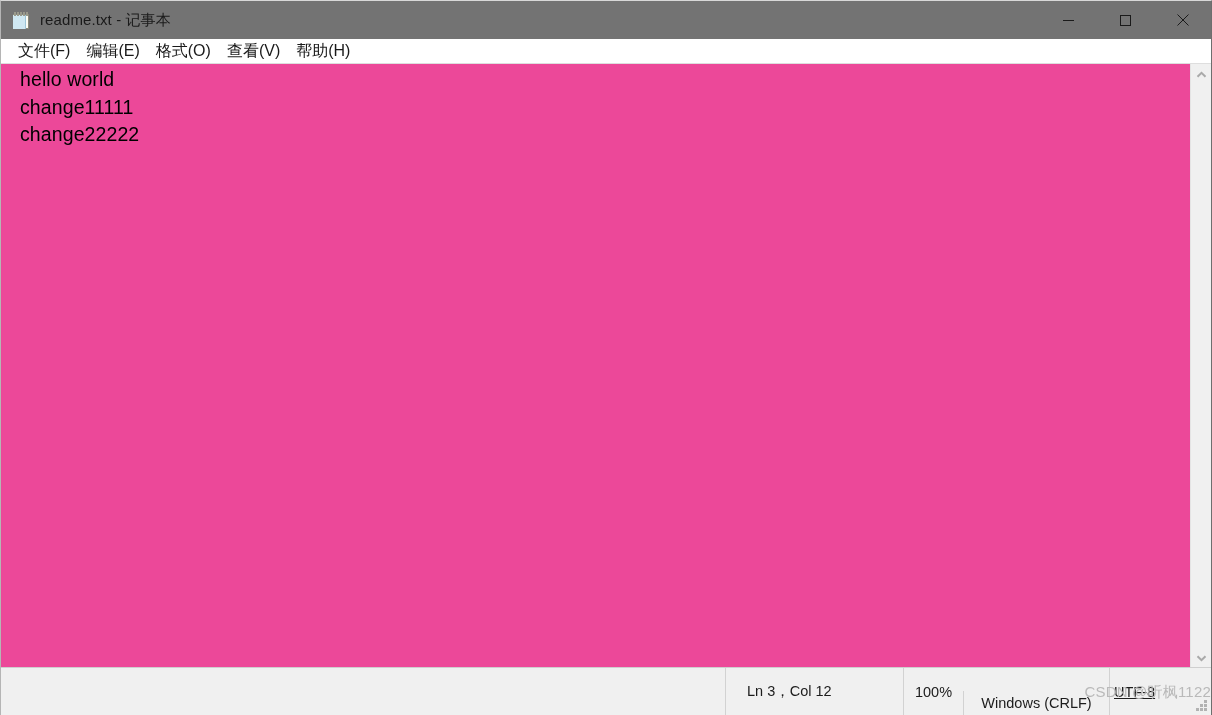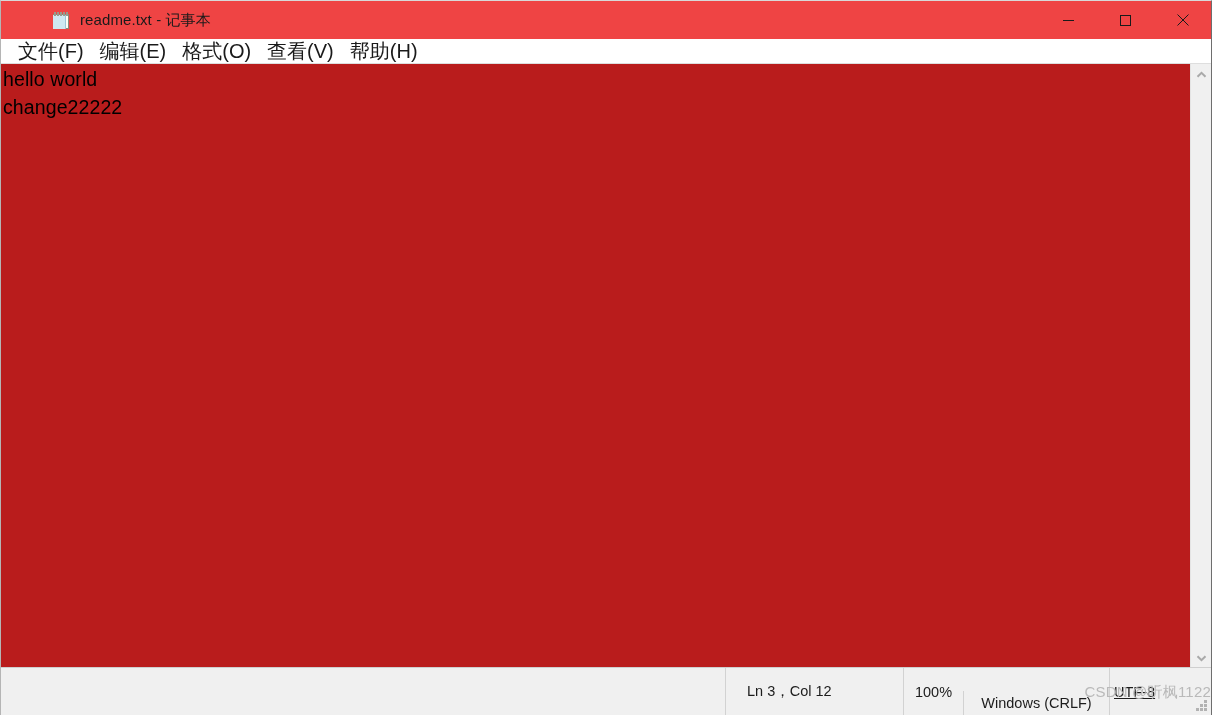--- a/index.html
+++ b/index.html
@@ -26,25 +26,24 @@
     border-top: 1px solid #d8d8d8;
     box-sizing: border-box;
     display: flex;
     flex-direction: column;
   }
 
   
   #title-bar {
     height: 38px;
     min-height: 38px;
-    background: #ef4444;
+    background: #737373;
     display: flex;
     align-items: center;
     position: relative;
-    padding-left: 40px;
   }
   #title-left {
     display: flex;
     align-items: center;
     padding-left: 11px;
     flex: 1;
     min-width: 0;
   }
   #app-icon {
     width: 19px;
@@ -116,39 +115,39 @@
   #menu-bar {
     height: 24px;
     min-height: 24px;
     background: #ffffff;
     display: flex;
     align-items: center;
     padding-left: 9px;
     border-bottom: 1px solid #dedede;
   }
   .menu-item {
-    font-size: 20px;
+    font-size: 16px;
     color: #1a1a1a;
     padding: 0 8px;
     line-height: 22px;
     white-space: nowrap;
     cursor: default;
   }
 
   
   #editor-area {
     flex: 1;
     display: flex;
     min-height: 0;
     background: #ffffff;
   }
   #text-surface {
     flex: 1;
-    background: #b91c1c;
-    padding: 2px 0 0 2px;
+    background: #ec4899;
+    padding: 2px 0 0 19px;
     overflow: hidden;
     box-sizing: border-box;
   }
   .text-line {
     font-family: "Liberation Sans", "DejaVu Sans", sans-serif;
     font-size: 19.5px;
     line-height: 27.5px;
     color: #000000;
     white-space: pre;
     letter-spacing: 0.1px;
@@ -292,20 +291,21 @@
     <div class="menu-item">编辑(E)</div>
     <div class="menu-item">格式(O)</div>
     <div class="menu-item">查看(V)</div>
     <div class="menu-item">帮助(H)</div>
   </div>
 
   <div id="editor-area">
 
     <div id="text-surface">
       <div class="text-line">hello world</div>
+      <div class="text-line">change11111</div>
       <div class="text-line">change22222</div>
     </div>
 
     <div id="v-scrollbar">
       <div class="sb-arrow">
         <span>
           <svg width="11" height="8" viewBox="0 0 11 8">
             <path d="M1.5 5.8 L5.5 1.8 L9.5 5.8" fill="none" stroke="#a9a9a9" stroke-width="2"></path>
           </svg>
         </span>

